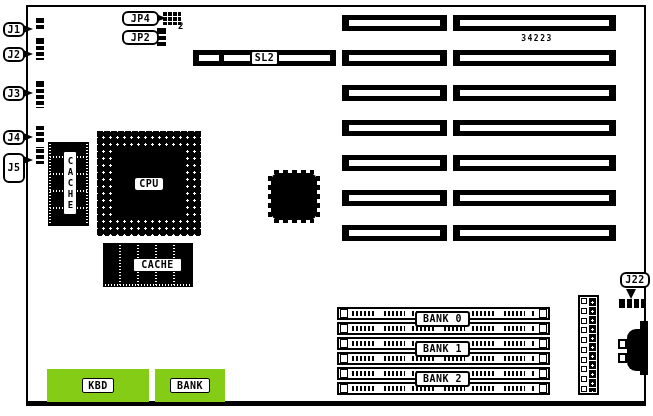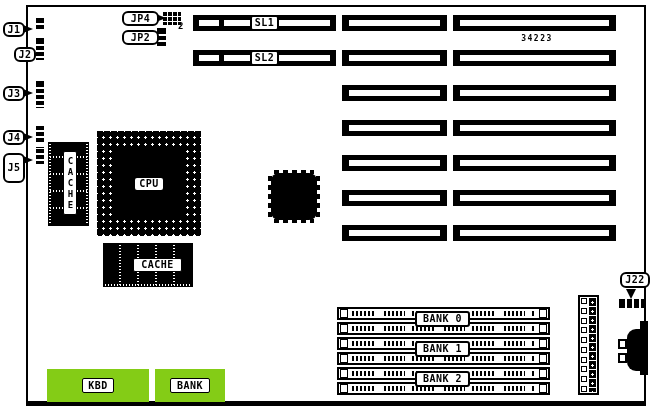--- a/index.html
+++ b/index.html
@@ -105,21 +105,21 @@
 <body>
 
 <div id="stage">
 
   <div class="board"></div>
 
   <div class="lbl pill" style="left:3px;top:22px;width:22px;height:15px;">J1</div>
   <div class="arr-r" style="left:23px;top:25px;"></div>
   <div class="pins-v" style="left:36px;top:17px;width:8px;height:13px;"></div>
 
-  <div class="lbl pill" style="left:14px;top:47px;width:22px;height:15px;">J2</div>
+  <div class="lbl pill" style="left:3px;top:47px;width:22px;height:15px;">J2</div>
   <div class="arr-r" style="left:23px;top:50px;"></div>
   <div class="pins-v" style="left:36px;top:38px;width:8px;height:22px;"></div>
 
   <div class="lbl pill" style="left:3px;top:86px;width:22px;height:15px;">J3</div>
   <div class="arr-r" style="left:23px;top:89px;"></div>
   <div class="pins-v" style="left:36px;top:81px;width:8px;height:27px;"></div>
 
   <div class="lbl pill" style="left:3px;top:130px;width:22px;height:15px;">J4</div>
   <div class="arr-r" style="left:23px;top:133px;"></div>
   <div class="pins-v" style="left:36px;top:124px;width:8px;height:18px;"></div>
@@ -131,25 +131,20 @@
   <div class="lbl pill" style="left:122px;top:11px;width:37px;height:15px;">JP4</div>
   <div class="arr-r" style="left:156px;top:14px;"></div>
   <div class="jpblk" style="left:163px;top:12px;width:18px;height:13px;"></div>
   <div class="num2">2</div>
 
   <div class="lbl pill" style="left:122px;top:30px;width:37px;height:15px;">JP2</div>
   <div class="arr-r" style="left:147px;top:33px;"></div>
   <div class="pins-v" style="left:157px;top:28px;width:9px;height:20px;"></div>
 
   <div class="slot-row" style="top:15px;">
-    <div class="bar sl">
-      <i class="st s1"></i>
-        <i class="st s2"></i>
-      <span class="lbl sl-lbl">SL1</span>
-    </div>
     <div class="bar mid">
         <i class="st full"></i>
       </div>
     <div class="bar rgt">
         <i class="st full"></i>
       </div>
   </div>
   <div class="slot-row" style="top:50px;text-align:center;">
     <div class="bar sl">
       <i class="st s1"></i>

